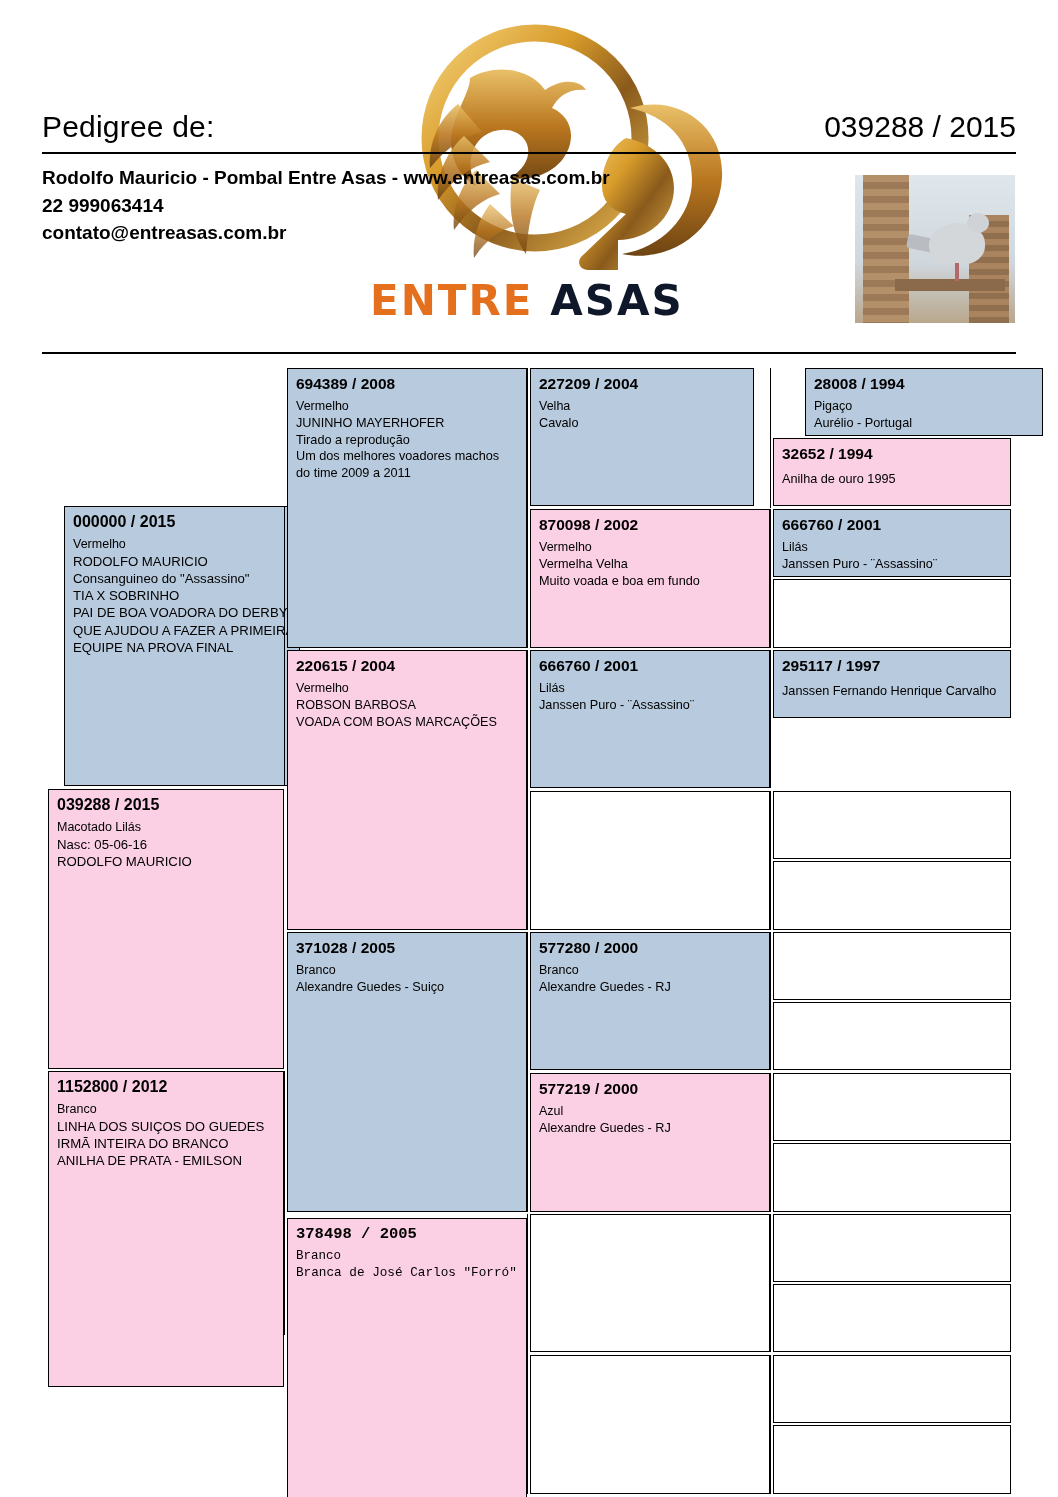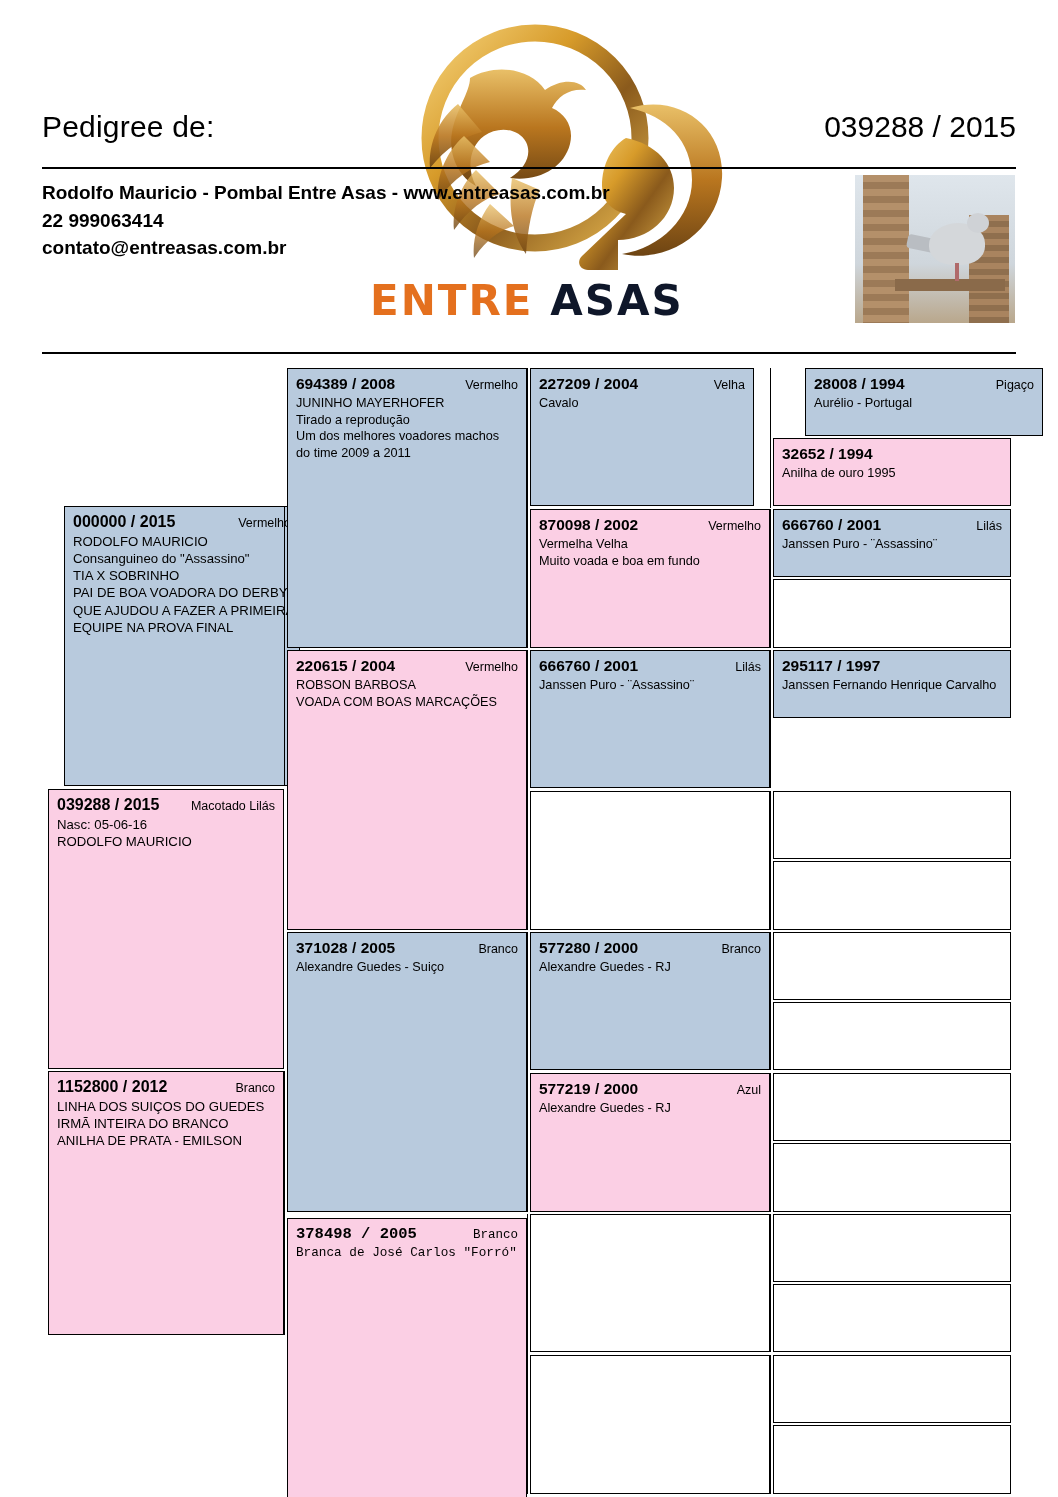--- a/index.html
+++ b/index.html
@@ -16,21 +16,21 @@
   .page { position: relative; width: 1058px; height: 1497px; }
 
   
   .header {
     position: absolute;
     left: 42px; top: 110px; width: 974px;
   }
   .header-top {
     display: flex; align-items: flex-end; justify-content: space-between;
     border-bottom: 2px solid #000;
-    padding-bottom: 23px;
+    padding-bottom: 8px;
     gap: 28px;
   }
   .pedigree-label { font-size: 30px; letter-spacing: .2px; }
   .pedigree-id { font-size: 30px; }
 
   .header-contact {
     margin-top: 10px;
     font-size: 19px;
     font-weight: bold;
     line-height: 1.45;
@@ -102,20 +102,21 @@
 
   .cell {
     position: absolute;
     border: 1.5px solid #000;
     padding: 6px 8px 4px 8px;
     overflow: hidden;
   }
   .cell .band {
     display: flex; justify-content: space-between; align-items: baseline;
     gap: 6px;
+    flex-direction: column;
   }
   .cell .ring {
     font-weight: bold;
     font-size: 15.5px;
     white-space: nowrap;
   }
   .cell .color {
     font-size: 12.5px;
     white-space: nowrap;
   }
@@ -208,21 +209,21 @@
       <div class="lines">
         <div>RODOLFO MAURICIO</div>
         <div>Consanguineo do "Assassino"</div>
         <div>TIA X SOBRINHO</div>
         <div>PAI DE BOA VOADORA DO DERBY</div>
         <div>QUE AJUDOU A FAZER A PRIMEIRA</div>
         <div>EQUIPE NA PROVA FINAL</div>
       </div>
     </div>
 
-    <div class="cell pink big" style="left:6px; top:705px; width:236px; height:264px;">
+    <div class="cell pink big" style="left:6px; top:705px; width:236px; height:316px;">
       <div class="band">
         <span class="ring">1152800 / 2012</span>
         <span class="color">Branco</span>
       </div>
       <div class="lines">
         <div>LINHA DOS SUIÇOS DO GUEDES</div>
         <div>IRMÃ INTEIRA DO BRANCO</div>
         <div>ANILHA DE PRATA - EMILSON</div>
       </div>
     </div>

